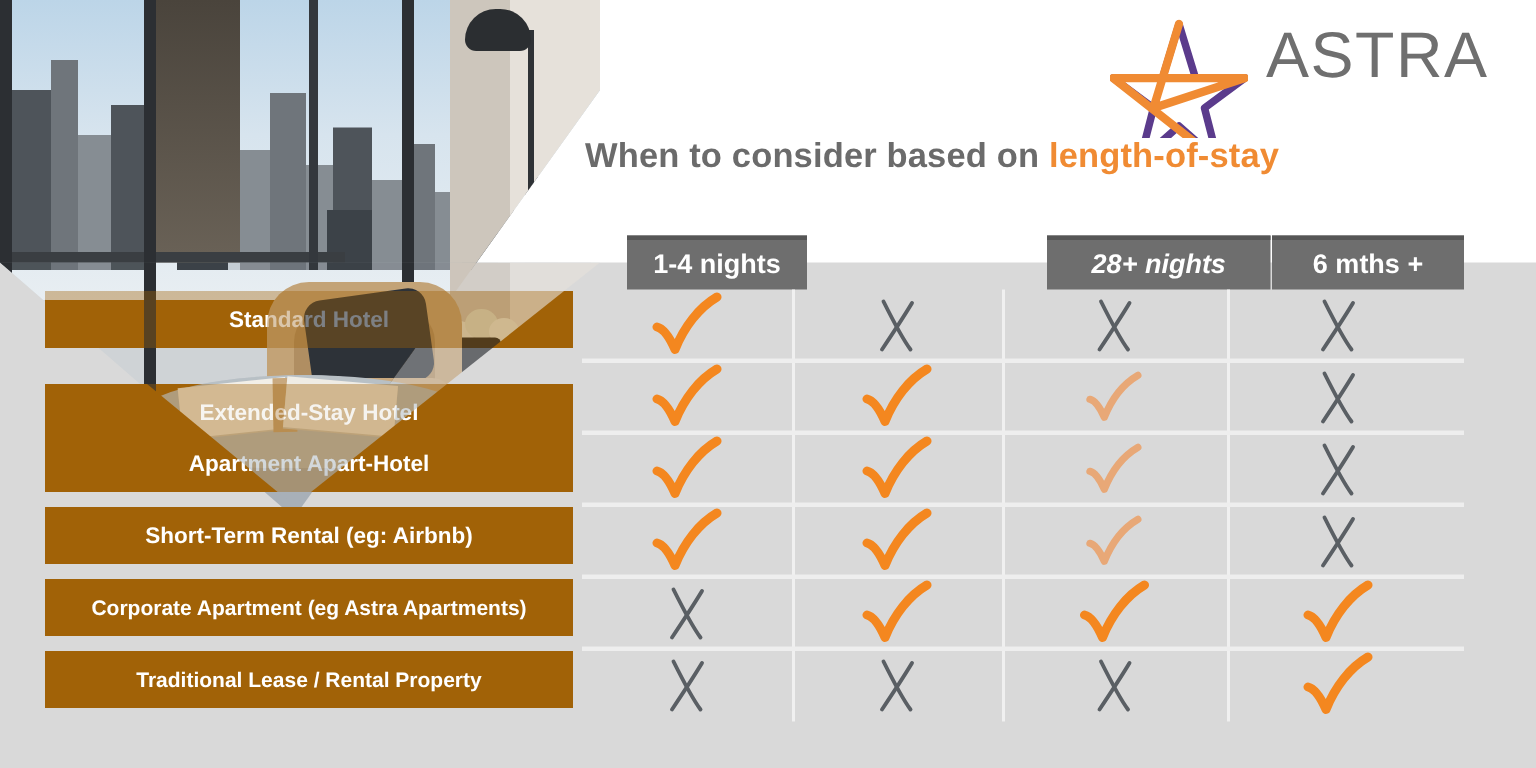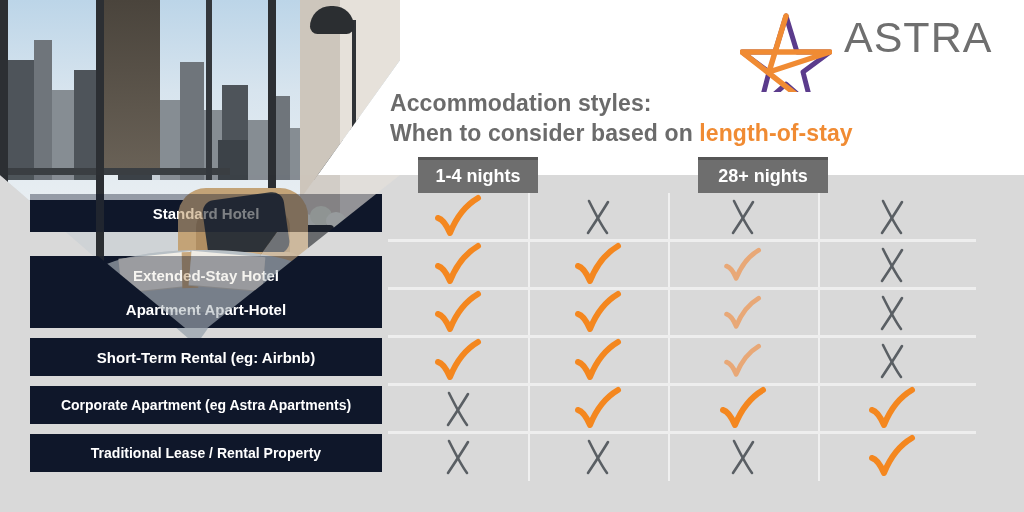--- a/index.html
+++ b/index.html
@@ -80,21 +80,21 @@
   .logo-apts{font-size:20px;line-height:24px;color:#8a8a8a;letter-spacing:4.0px;font-weight:400;text-align:right;padding-right:2px;}
 
   
   .head-row{position:absolute;left:408px;top:157px;width:588px;height:36px;}
   .chip{position:absolute;top:0;height:36px;background:#6e6e6e;border-top:3px solid #565656;
         color:#ffffff;font-size:18px;font-weight:bold;display:flex;align-items:center;justify-content:center;
         box-sizing:border-box;}
 
   
   .labels{position:absolute;left:30px;top:192px;width:352px;}
-  .lab{position:absolute;left:0;width:352px;height:38px;background:#0f172a;
+  .lab{position:absolute;left:0;width:352px;height:38px;background:#a16207;
        color:#ffffff;font-size:15px;font-weight:bold;display:flex;align-items:center;justify-content:center;
        text-align:center;box-sizing:border-box;padding:0 6px;}
   .lab.small{font-size:14px;}
 
   
   .grid{position:absolute;left:388px;top:193px;width:588px;height:288px;}
   .vline{position:absolute;top:0;width:2px;height:288px;background:#f0f0f0;}
   .hline{position:absolute;left:0;width:588px;height:3px;background:#eeeeee;}
   .cell{position:absolute;width:140px;height:48px;display:flex;align-items:center;justify-content:center;}
 
@@ -167,39 +167,39 @@
         <div class="chair-seat"></div>
         <div class="table"></div>
         <div class="table-top"></div>
         <div class="book-l"></div>
         <div class="book-spine"></div>
         <div class="book-r"></div>
       </div>
   </div>
 
   <div class="title">
-    <div>Accommodation styles:</div>
     <div><span>When to consider based on </span><span class="hl">length-of-stay</span></div>
   </div>
 
   <div class="logo">
     <div class="logo-mark">
       <svg viewBox="0 0 92 80" width="92" height="80">
         <path d="M46 4 L57 40 L90 40 L63 60 L72 95 L46 72 L20 95 L29 60 L2 40 L35 40 Z" fill="none" stroke="#5B3B8C" stroke-width="5" stroke-linejoin="round"></path>
         <path d="M46 4 L29 60 L90 40 L2 40 L72 95" fill="none" stroke="#F08B33" stroke-width="5.5" stroke-linecap="round" stroke-linejoin="round"></path>
       </svg>
     </div>
     <div class="logo-text">
       <div class="logo-astra">ASTRA</div>
     </div>
   </div>
 
   <div class="head-row" id="head-row">
       <div class="chip" style="left: 10px; width: 120px;">1-4 nights</div>
-      <div class="chip" style="left: 290px; width: 130px;">28+ nights</div>
+      <div class="chip" style="left: 290px; width: 149px; font-style: italic;">28+ nights</div>
+      <div class="chip" style="left: 440px; width: 128px;">6 mths +</div>
     </div>
 
   <div class="labels" id="labels">
       <div class="lab" style="top: 2px;">Standard Hotel</div>
       <div class="lab" style="top: 64px;">Extended-Stay Hotel</div>
       <div class="lab" style="top: 98px;">Apartment Apart-Hotel</div>
       <div class="lab" style="top: 146px;">Short-Term Rental (eg: Airbnb)</div>
       <div class="lab small" style="top: 194px;">Corporate Apartment (eg Astra Apartments)</div>
       <div class="lab small" style="top: 242px;">Traditional Lease / Rental Property</div>
     </div>

